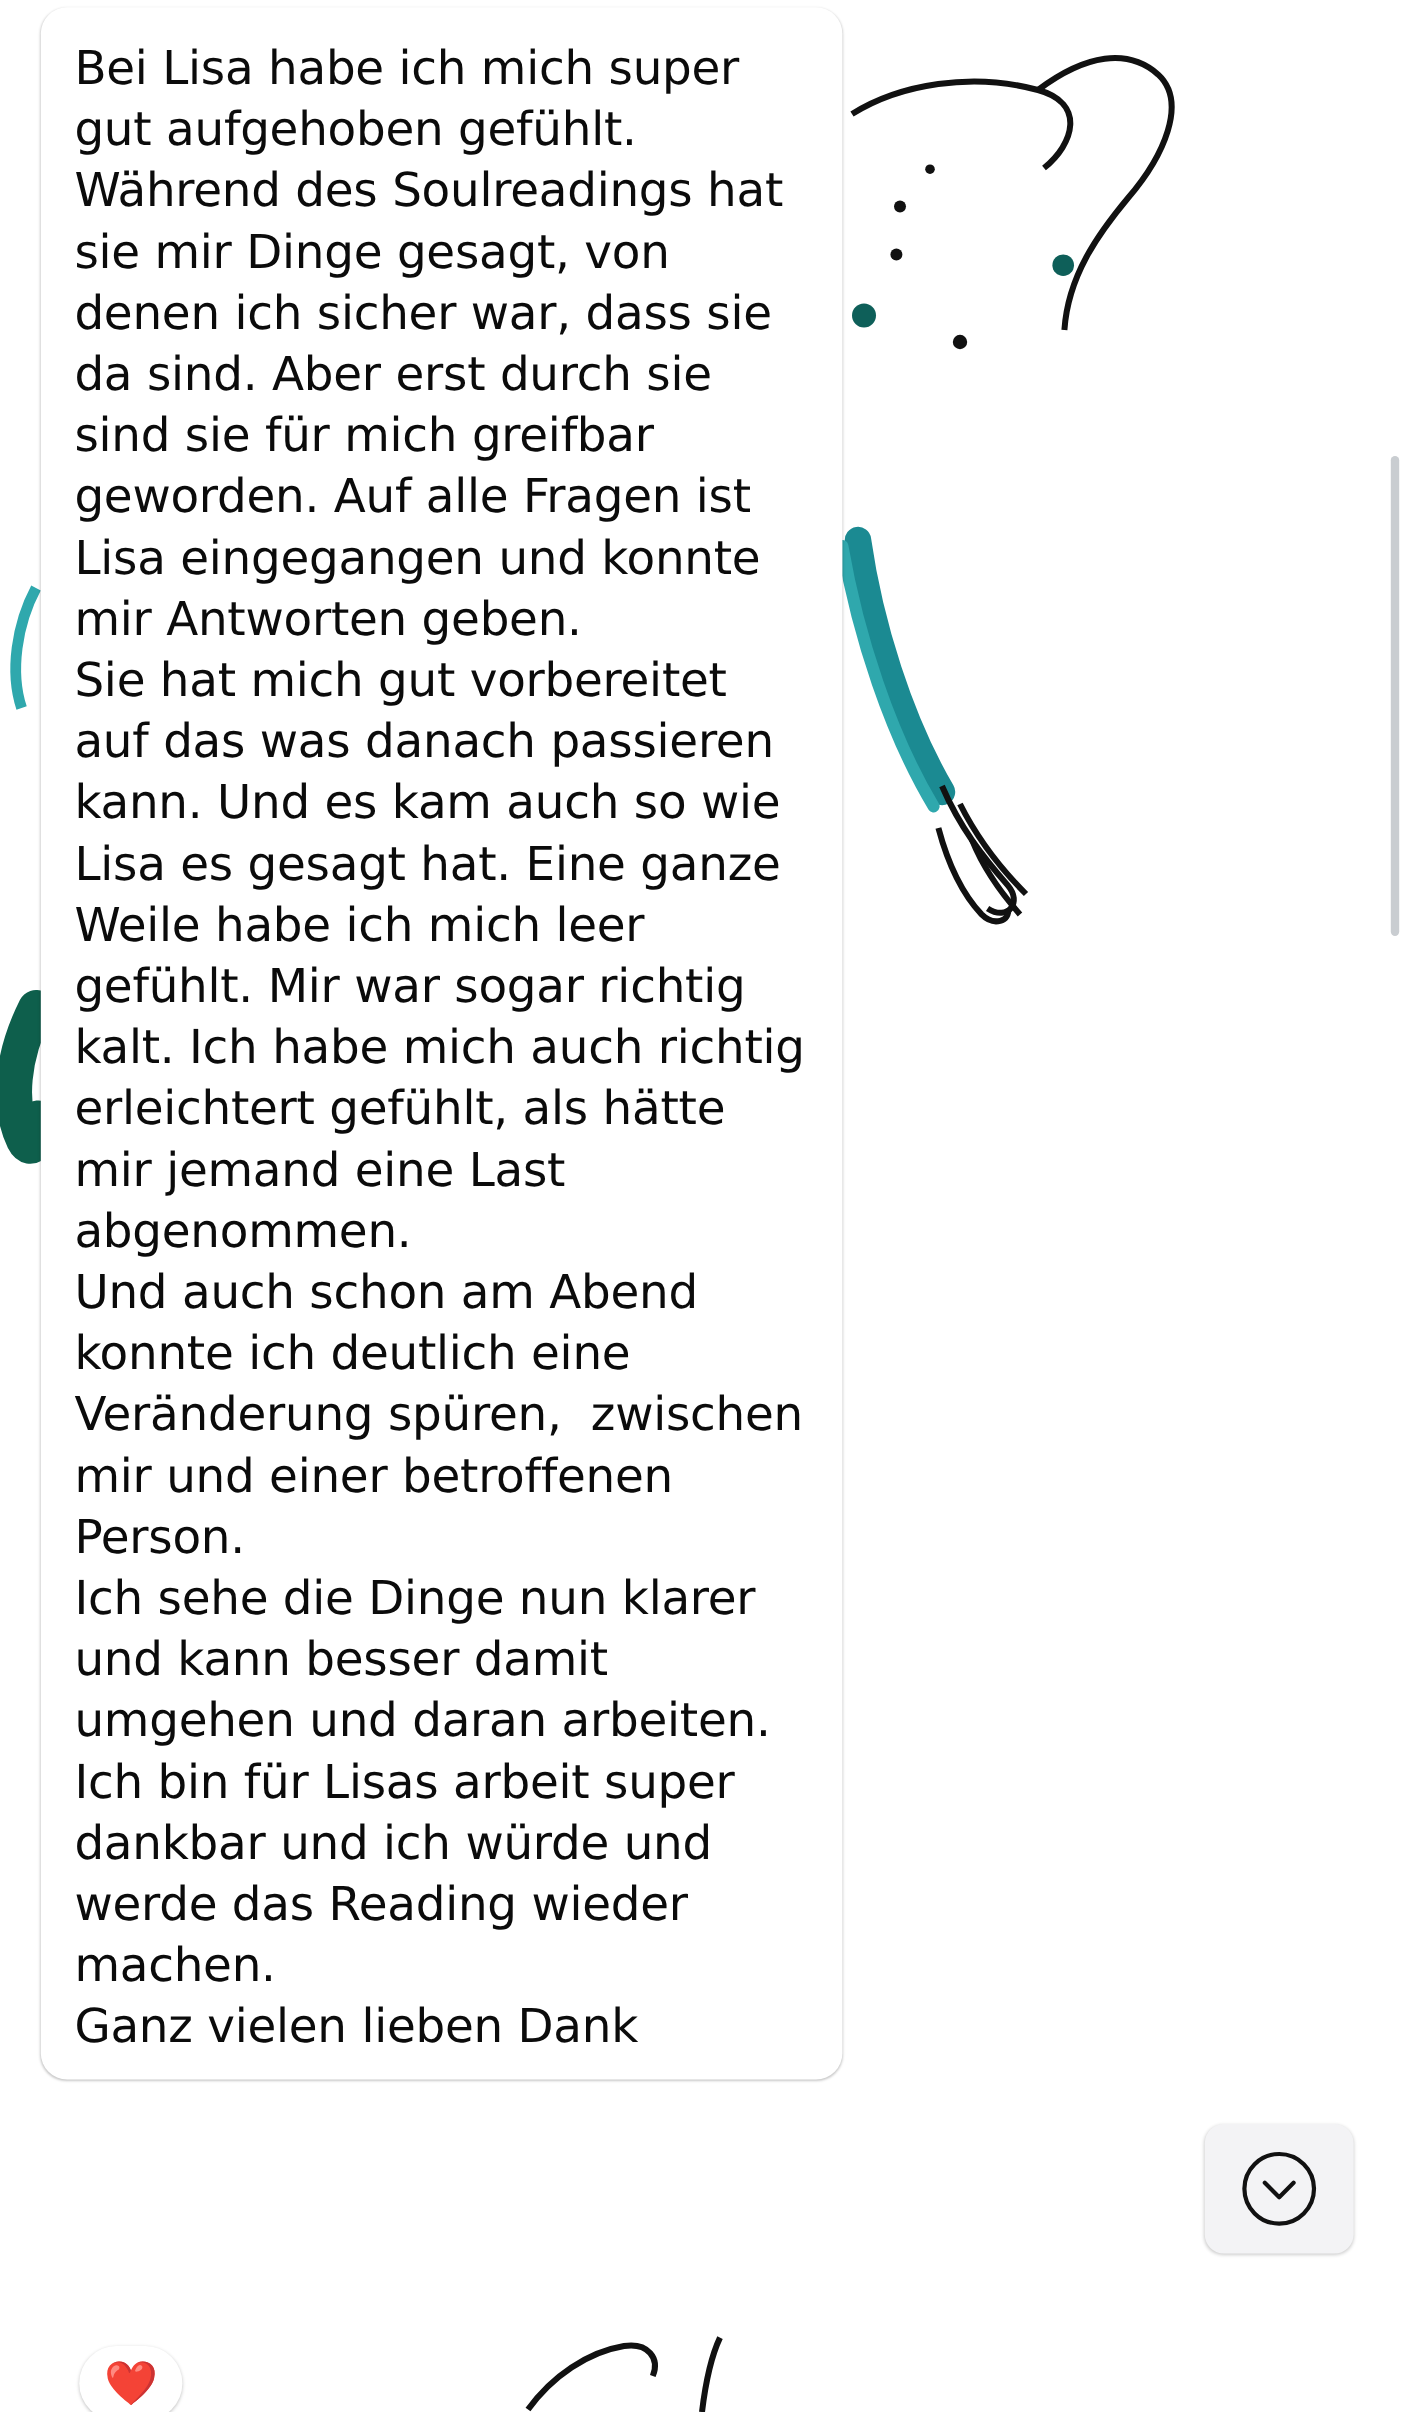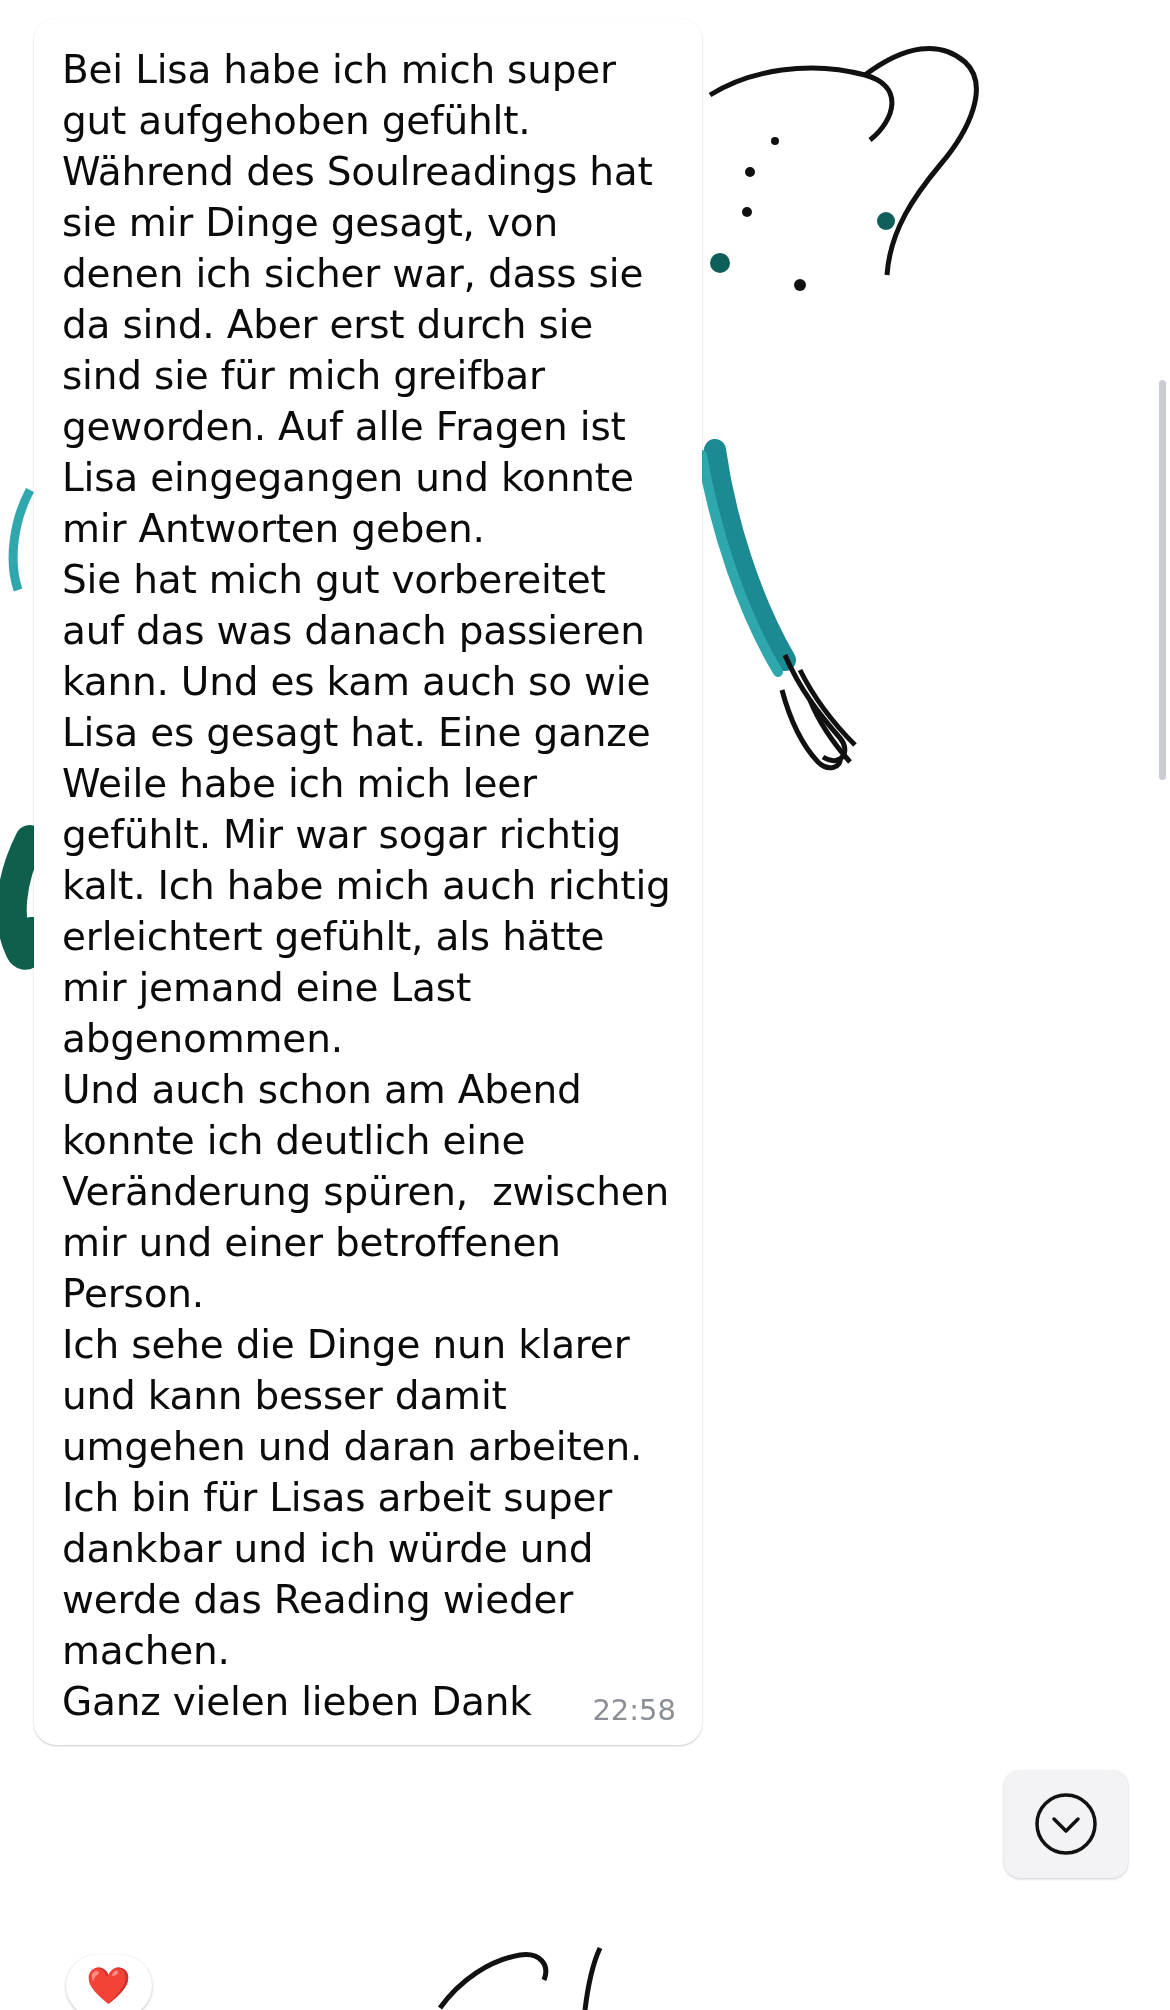--- a/index.html
+++ b/index.html
@@ -19,21 +19,21 @@
   .bg-art {
     position: absolute;
     inset: 0;
     background: #ffffff;
   }
 
   
   .message-bubble {
     position: absolute;
     left: 34px;
-    top: 18px;
+    top: 6px;
     width: 668px;
     background: #ffffff;
     border-radius: 22px;
     box-shadow: 0 1px 2px rgba(0,0,0,0.22);
     padding: 26px 24px 18px 28px;
     box-sizing: border-box;
   }
 
   .message-text {
     font-size: 39px;
@@ -143,23 +143,20 @@
 
 <div class="scrollbar"></div>
 
 <div class="message-bubble">
   <div class="message-text">Bei Lisa habe ich mich super gut aufgehoben gefühlt. Während des Soulreadings hat sie mir Dinge gesagt, von denen ich sicher war, dass sie da sind. Aber erst durch sie sind sie für mich greifbar geworden. Auf alle Fragen ist Lisa eingegangen und konnte mir Antworten geben.
 Sie hat mich gut vorbereitet auf das was danach passieren kann. Und es kam auch so wie Lisa es gesagt hat. Eine ganze Weile habe ich mich leer gefühlt. Mir war sogar richtig kalt. Ich habe mich auch richtig erleichtert gefühlt, als hätte mir jemand eine Last abgenommen.
 Und auch schon am Abend konnte ich deutlich eine Veränderung spüren,  zwischen mir und einer betroffenen Person.
 Ich sehe die Dinge nun klarer und kann besser damit umgehen und daran arbeiten.
 Ich bin für Lisas arbeit super dankbar und ich würde und werde das Reading wieder machen.
 Ganz vielen lieben Dank</div>
-  <div class="message-meta">
-    <span class="message-time">22:58</span>
-  </div>
 </div>
 
 <div class="reaction-pill">
   <span>❤️</span>
 </div>
 
 <div class="scroll-bottom-btn">
   <svg width="66" height="66" viewBox="0 0 66 66" fill="none" xmlns="http://www.w3.org/2000/svg">
     <circle cx="33" cy="33" r="29" stroke="#111111" stroke-width="3.5" fill="none"></circle>
     <path d="M21 28 L33 40 L45 28" stroke="#111111" stroke-width="3.5" fill="none" stroke-linecap="round" stroke-linejoin="round"></path>

